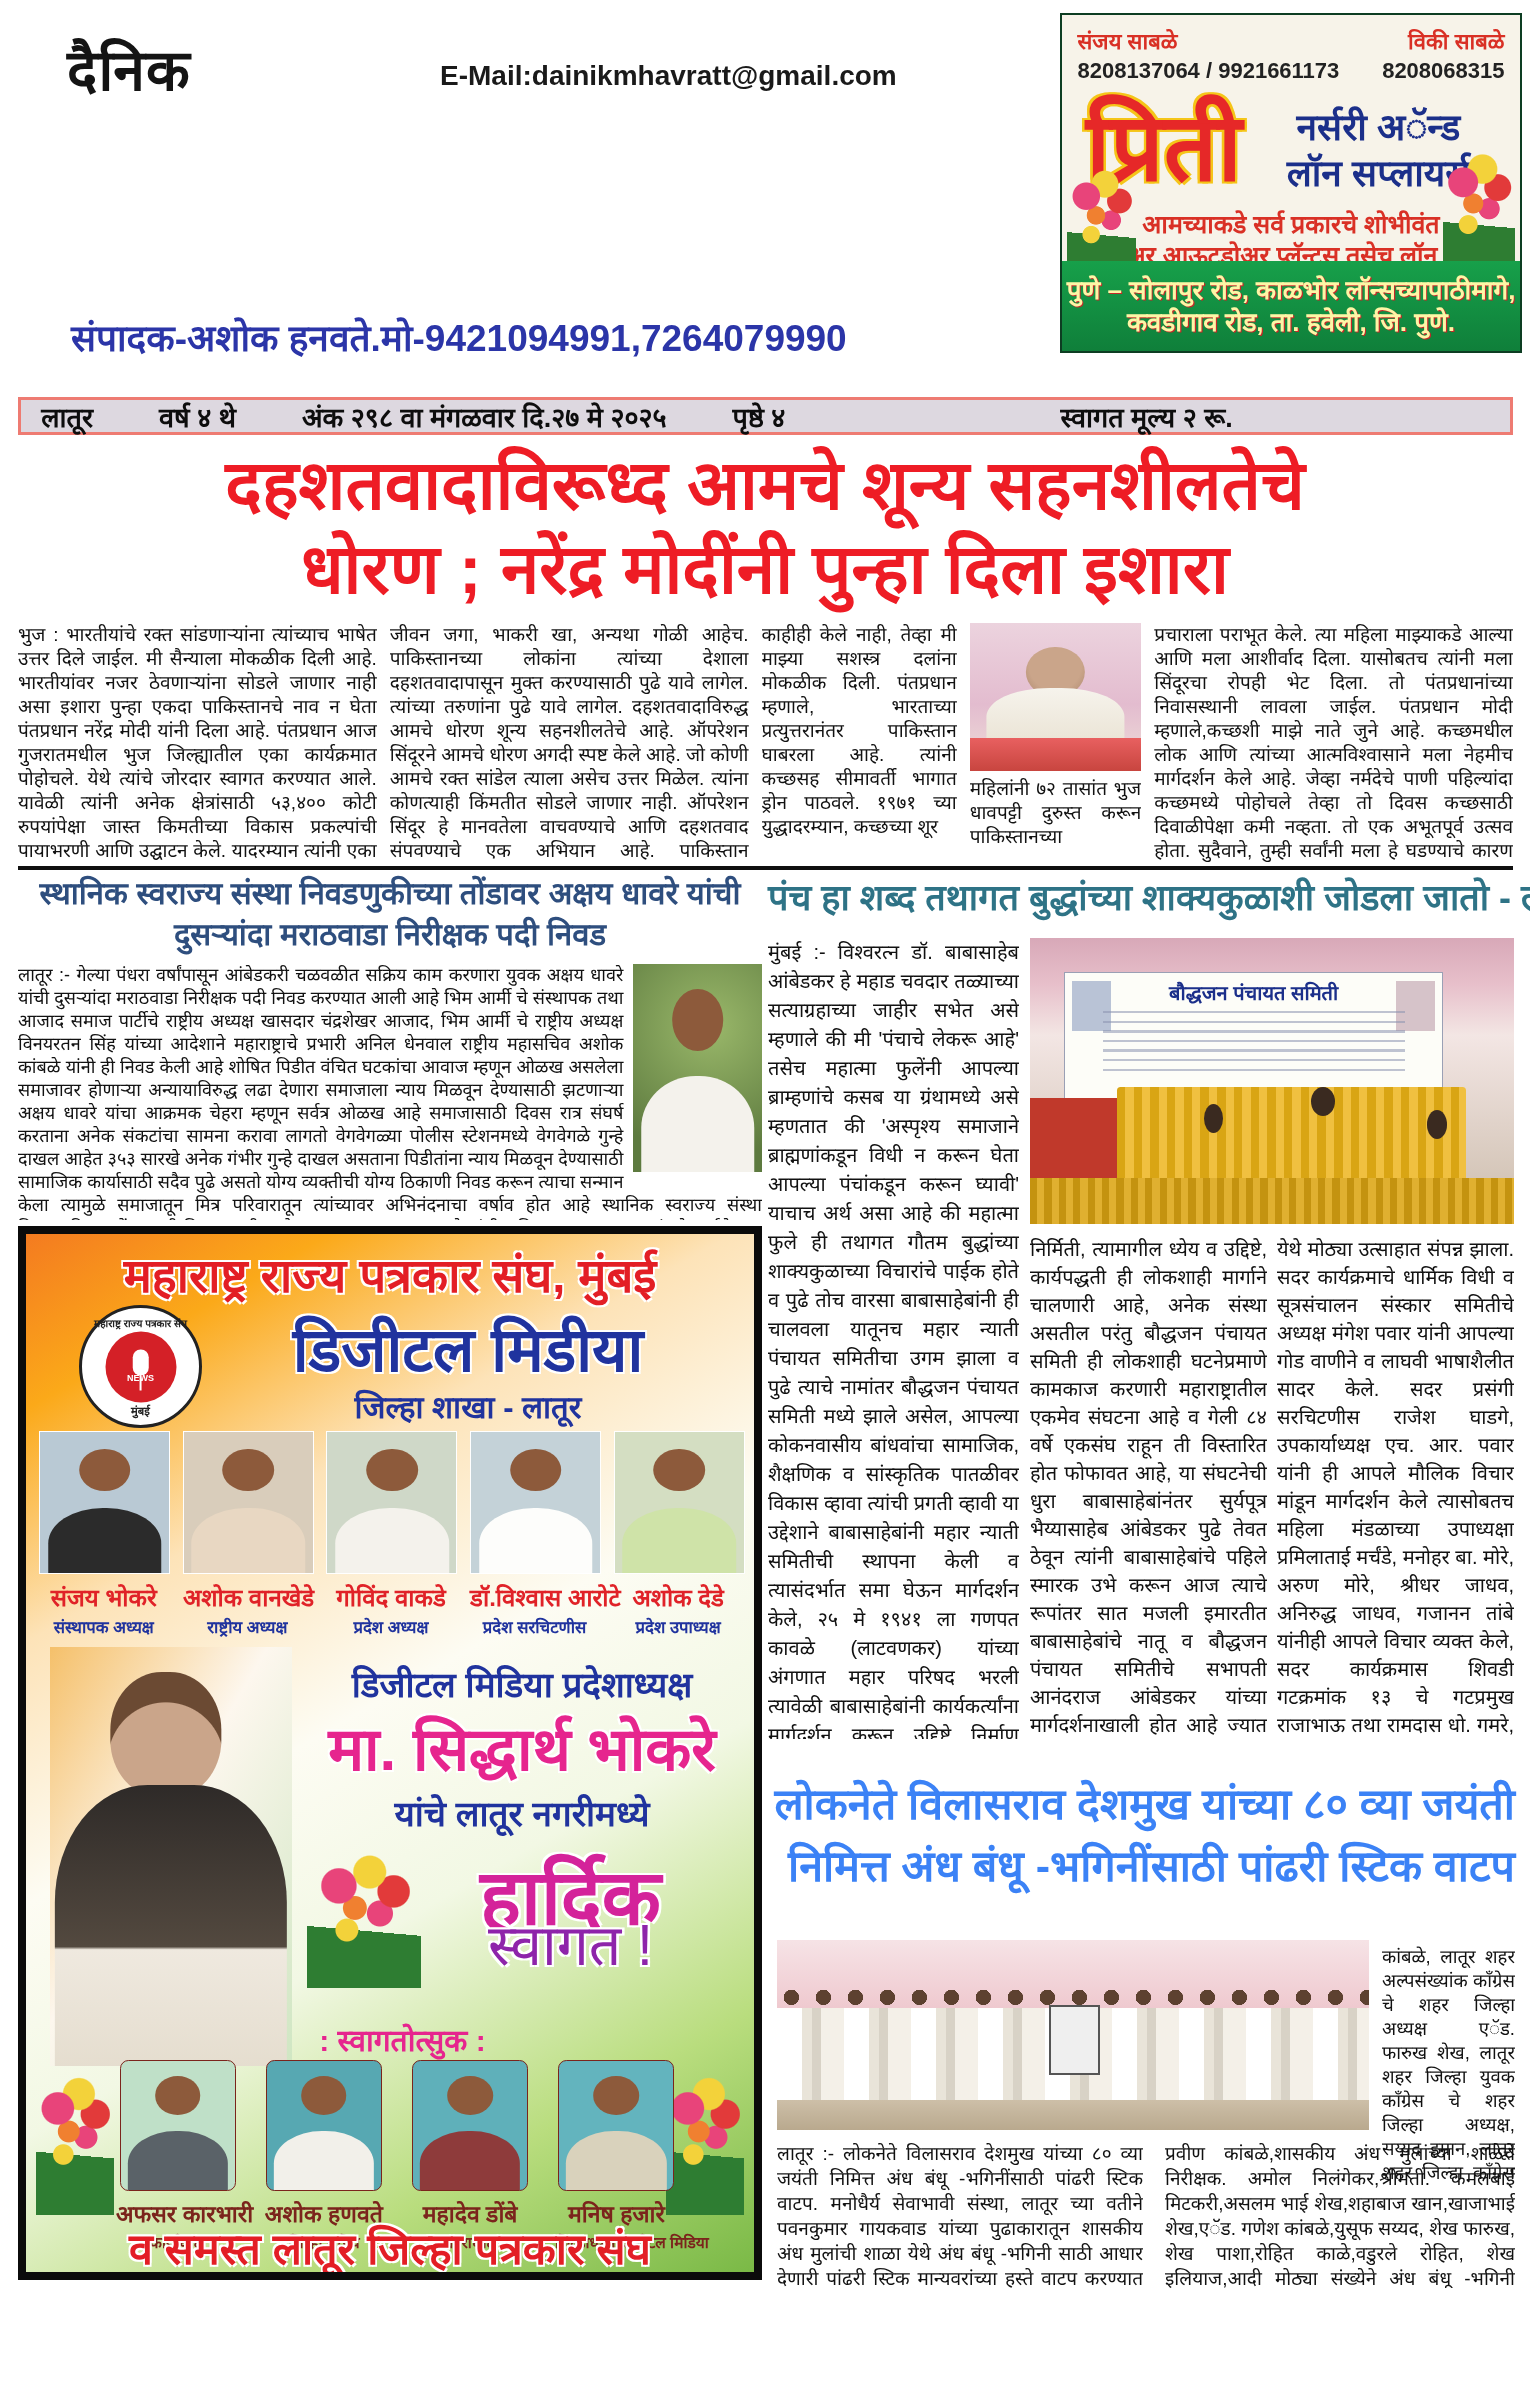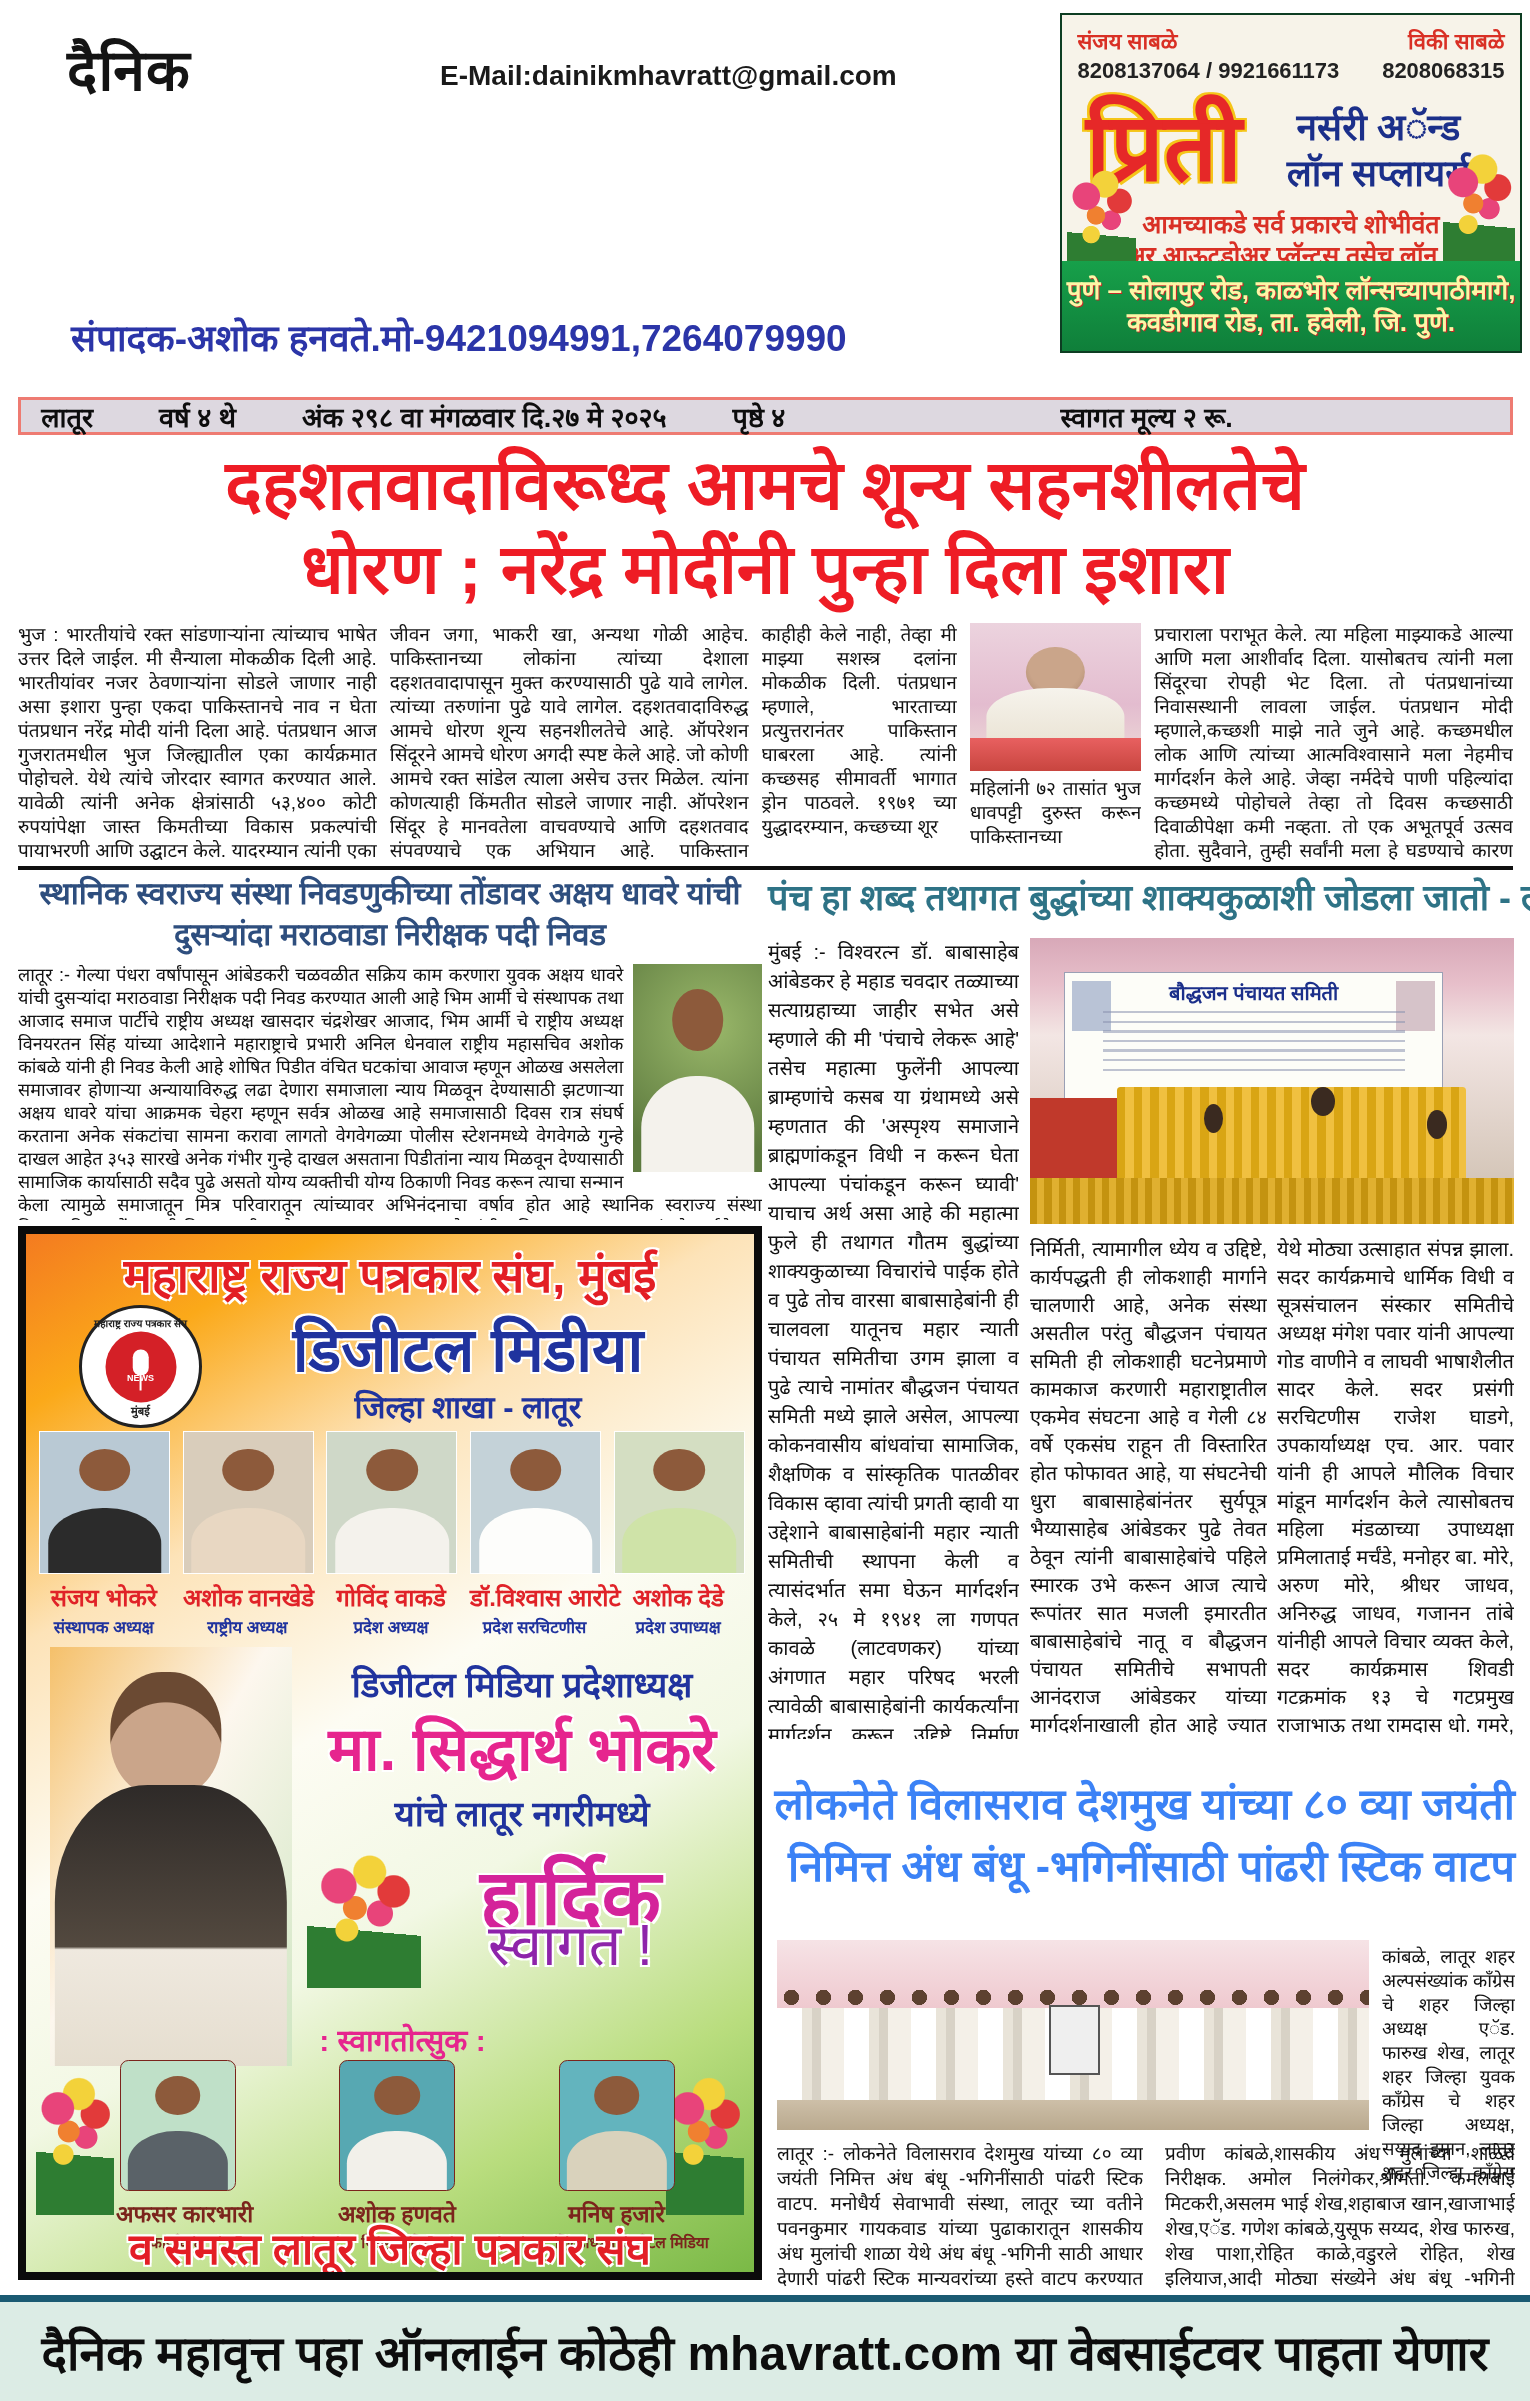--- a/index.html
+++ b/index.html
@@ -320,20 +320,27 @@
         <div class="tt">कार्याध्यक्ष</div>
       </div>
       <div class="pa-host">
         <div class="ph" style="--bg:#57a8b2">
             <div class="person" style="--shirt:#f2f0ea"></div>
           </div>
         <div class="nm">अशोक हणवते</div>
         <div class="tt">जिल्हा सचिव</div>
       </div>
       <div class="pa-host">
+        <div class="ph" style="--bg:#5fb0ba">
+            <div class="person" style="--shirt:#8e3b3b"></div>
+          </div>
+        <div class="nm">महादेव डोंबे</div>
+        <div class="tt">शहराध्यक्ष</div>
+      </div>
+      <div class="pa-host">
         <div class="ph" style="--bg:#63b4be">
             <div class="person" style="--shirt:#d9d2bc"></div>
           </div>
         <div class="nm">मनिष हजारे</div>
         <div class="tt">जिल्हाध्यक्ष डिजीटल मिडिया</div>
       </div>
     </div>
 
     <div class="pa-bottom">व समस्त लातूर जिल्हा पत्रकार संघ</div>
   </div>
@@ -368,18 +375,15 @@
     <div class="gp-heads"></div>
     <div class="gp-crowd"></div>
     <div class="gp-frame"></div>
     <div class="gp-floor"></div>
   </div>
 
   <div class="abs s4-side justify clip">कांबळे, लातूर शहर अल्पसंख्यांक काँग्रेस चे शहर जिल्हा अध्यक्ष एॅड. फारुख शेख, लातूर शहर जिल्हा युवक काँग्रेस चे शहर जिल्हा अध्यक्ष, सय्यद इम्रान, लातूर शहर जिल्हा काँग्रेस अनुसूचित जाती विभागाचे शहर अध्यक्ष, प्रा.</div>
   <div class="abs s4-col1 justify clip">लातूर :-  लोकनेते विलासराव देशमुख यांच्या ८० व्या जयंती निमित्त  अंध बंधू -भगिनींसाठी पांढरी स्टिक वाटप.                मनोधैर्य सेवाभावी संस्था, लातूर च्या वतीने पवनकुमार गायकवाड यांच्या पुढाकारातून शासकीय अंध मुलांची शाळा येथे अंध बंधू -भगिनी साठी आधार देणारी पांढरी स्टिक मान्यवरांच्या हस्ते वाटप करण्यात आली यावेळी प्रमुख पाहुणे म्हणून माजी उपमहापौर, कैलासजी</div>
   <div class="abs s4-col2 justify clip">प्रवीण कांबळे,शासकीय अंध मुलांच्या शाळेचे निरीक्षक. अमोल निलंगेकर,श्रीमती. कमलबाई मिटकरी,असलम भाई शेख,शहाबाज खान,खाजाभाई शेख,एॅड. गणेश कांबळे,युसूफ सय्यद, शेख फारुख, शेख पाशा,रोहित काळे,वडुरले रोहित, शेख इलियाज,आदी मोठ्या संख्येने अंध बंधू -भगिनी उपस्थित होते...</div>
 
-  <div class="abs footer">
-    <div class="ft">दैनिक महावृत्त पहा ऑनलाईन कोठेही mhavratt.com या वेबसाईटवर पाहता येणार</div>
-  </div>
 
 </div>
 
 
 </body></html>

